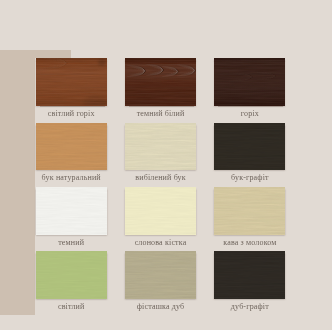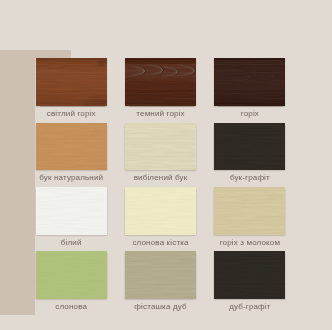--- a/index.html
+++ b/index.html
@@ -1,19 +1,19 @@
 <!DOCTYPE html>
 <html><head>
 <meta charset="utf-8">
 <title>palette</title>
 <style>
   html,body{margin:0;padding:0;}
   body{width:332px;height:330px;overflow:hidden;background:#e1dad3;
        font-family:"Liberation Sans",sans-serif;}
-  #page{position:relative;width:332px;height:330px;background:#e1dad3;overflow:hidden;}
+  #page{position:relative;width:332px;height:330px;background:#e1dad3;overflow:hidden;font-family:Liberation Serif, serif;}
   .panel-left{position:absolute;left:0;top:50px;width:35px;height:265px;background:#cdbfb1;}
   .panel-top{position:absolute;left:35px;top:50px;width:36px;height:7.5px;background:#cdbfb1;}
   .cell{position:absolute;}
   .swatch{position:absolute;left:0;top:0;width:71px;height:47.5px;overflow:hidden;
           box-shadow:0 1.4px 1.6px -0.4px rgba(118,102,92,.55);}
   .swatch svg{display:block;width:71px;height:47.5px;}
   #defs{position:absolute;width:0;height:0;overflow:hidden;}
   .label{position:absolute;left:-12px;width:95px;top:50.5px;text-align:center;
          font-size:8px;line-height:9px;color:#6e645c;white-space:nowrap;letter-spacing:.02em;
          opacity:.999;-webkit-font-smoothing:antialiased;}
@@ -159,21 +159,21 @@
             <path d="M113.23714285714286,16.85142857142857C130.89114285714285,16.85142857142857 138.45714285714286,20.110857142857142 138.45714285714286,25C138.45714285714286,29.889142857142858 130.89114285714285,33.14857142857143 113.23714285714286,33.14857142857143" fill="none" stroke="#fff" stroke-opacity="0.086" stroke-width="1.19"></path>
             <path d="M113.85714285714286,16.142857142857142C132.05714285714285,16.142857142857142 139.85714285714286,19.685714285714287 139.85714285714286,25C139.85714285714286,30.314285714285713 132.05714285714285,33.85714285714286 113.85714285714286,33.85714285714286" fill="none" stroke="#000" stroke-opacity="0.149" stroke-width="0.7"></path>
             <path d="M108.92857142857142,15.405714285714286C129.29857142857142,15.405714285714286 138.0285714285714,19.243428571428574 138.0285714285714,25C138.0285714285714,30.756571428571426 129.29857142857142,34.59428571428572 108.92857142857142,34.59428571428572" fill="none" stroke="#fff" stroke-opacity="0.086" stroke-width="1.19"></path>
             <path d="M109.42857142857142,14.571428571428571C130.42857142857142,14.571428571428571 139.42857142857142,18.742857142857144 139.42857142857142,25C139.42857142857142,31.257142857142856 130.42857142857142,35.42857142857143 109.42857142857142,35.42857142857143" fill="none" stroke="#000" stroke-opacity="0.141" stroke-width="0.7"></path>
             <path d="M104.62,13.959999999999999C127.70599999999999,13.959999999999999 137.6,18.375999999999998 137.6,25C137.6,31.624000000000002 127.70599999999999,36.04 104.62,36.04" fill="none" stroke="#fff" stroke-opacity="0.086" stroke-width="1.19"></path>
             <path d="M105,13C128.8,13 139,17.8 139,25C139,32.2 128.8,37 105,37" fill="none" stroke="#000" stroke-opacity="0.133" stroke-width="0.7"></path>
             <rect width="142" height="95" filter="url(#grainB)" opacity="0.18"></rect>
             <rect width="142" height="95" filter="url(#grainC)" opacity="0.13"></rect>
           </svg>
         </div>
-        <div class="label" style="color: rgb(110, 100, 92);">темний горіх</div>
+        <div class="label" style="color: rgb(110, 100, 92);">темний білий</div>
       </div>
       <div class="cell" style="left: 214.4px; top: 58.2px;">
         <div class="swatch" style="background: rgb(48, 19, 10);">
           <svg viewBox="0 0 142 95" preserveAspectRatio="none" width="71" height="47.5">
             <rect width="142" height="95" fill="#30130a"></rect>
             <defs>
               <linearGradient id="shd4" x1="0" y1="0" x2="0" y2="1">
                 <stop offset="0" stop-color="#000" stop-opacity="0.16"></stop>
                 <stop offset="0.14" stop-color="#fff" stop-opacity="0.04"></stop>
                 <stop offset="0.5" stop-color="#fff" stop-opacity="0.05"></stop>
@@ -239,50 +239,50 @@
         </div>
         <div class="label" style="color: rgb(110, 100, 92);">бук-графіт</div>
       </div>
       <div class="cell" style="left: 35.7px; top: 187px;">
         <div class="swatch" style="background: rgb(244, 244, 240);">
           <svg viewBox="0 0 142 95" preserveAspectRatio="none" width="71" height="47.5">
             <rect width="142" height="95" fill="#f4f4f0"></rect>
             <rect width="142" height="95" filter="url(#grainC)" opacity="0.05"></rect>
           </svg>
         </div>
-        <div class="label" style="color: rgb(110, 100, 92);">білий</div>
+        <div class="label" style="color: rgb(110, 100, 92);">темний</div>
       </div>
       <div class="cell" style="left: 125.05px; top: 187px;">
         <div class="swatch" style="background: rgb(241, 237, 200);">
           <svg viewBox="0 0 142 95" preserveAspectRatio="none" width="71" height="47.5">
             <rect width="142" height="95" fill="#f1edc8"></rect>
             <rect width="142" height="95" filter="url(#grainC)" opacity="0.05"></rect>
           </svg>
         </div>
         <div class="label" style="color: rgb(110, 100, 92); text-align: center;">слонова кістка</div>
       </div>
       <div class="cell" style="left: 214.4px; top: 187px;">
         <div class="swatch" style="background: rgb(220, 207, 165);">
           <svg viewBox="0 0 142 95" preserveAspectRatio="none" width="71" height="47.5">
             <rect width="142" height="95" fill="#dccfa5"></rect>
             <rect width="142" height="95" filter="url(#grainA)" opacity="0.07"></rect>
             <rect width="142" height="95" filter="url(#grainB)" opacity="0.06"></rect>
             <rect width="142" height="95" filter="url(#grainC)" opacity="0.08"></rect>
           </svg>
         </div>
-        <div class="label" style="color: rgb(110, 100, 92);">горіх з молоком</div>
+        <div class="label" style="color: rgb(110, 100, 92);">кава з молоком</div>
       </div>
       <div class="cell" style="left: 35.7px; top: 251.4px;">
         <div class="swatch" style="background: rgb(178, 197, 126);">
           <svg viewBox="0 0 142 95" preserveAspectRatio="none" width="71" height="47.5">
             <rect width="142" height="95" fill="#b2c57e"></rect>
             <rect width="142" height="95" filter="url(#grainC)" opacity="0.05"></rect>
           </svg>
         </div>
-        <div class="label" style="color: rgb(110, 100, 92);">слонова</div>
+        <div class="label" style="color: rgb(110, 100, 92);">світлий</div>
       </div>
       <div class="cell" style="left: 125.05px; top: 251.4px;">
         <div class="swatch" style="background: rgb(186, 178, 146);">
           <svg viewBox="0 0 142 95" preserveAspectRatio="none" width="71" height="47.5">
             <rect width="142" height="95" fill="#bab292"></rect>
             <rect width="142" height="95" filter="url(#grainA)" opacity="0.07"></rect>
             <rect width="142" height="95" filter="url(#grainB)" opacity="0.06"></rect>
             <rect width="142" height="95" filter="url(#grainC)" opacity="0.08"></rect>
           </svg>
         </div>

